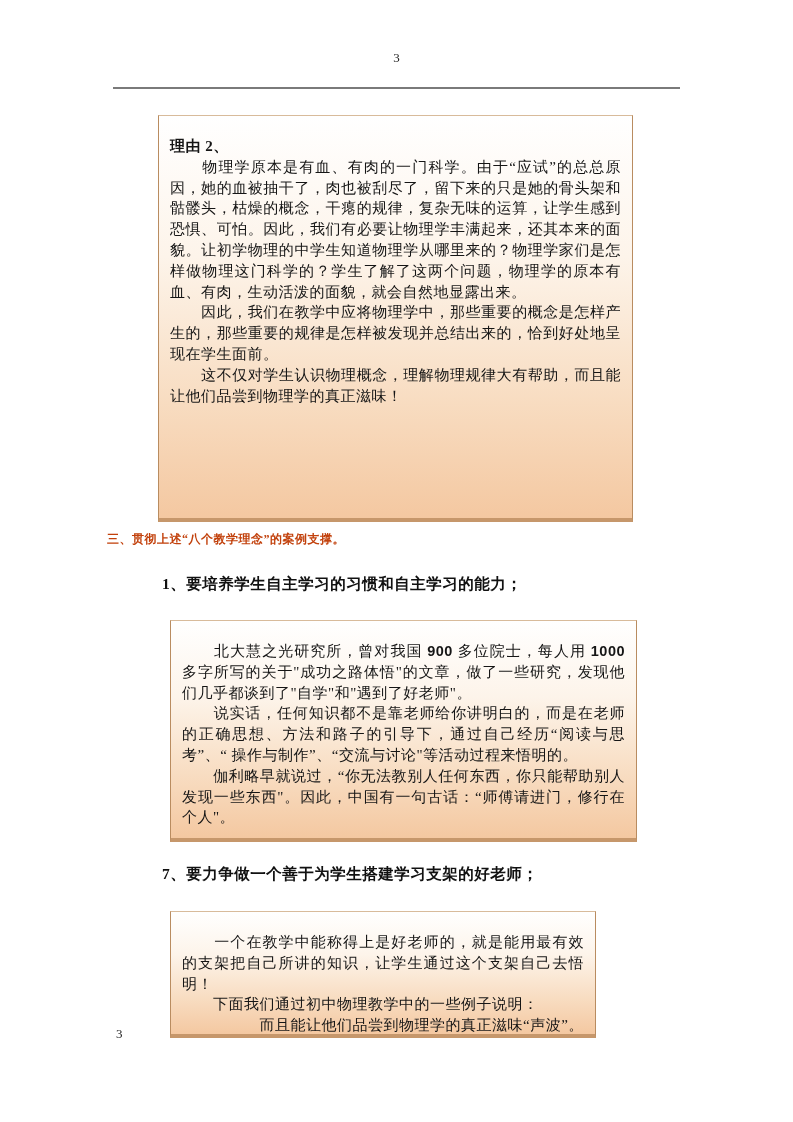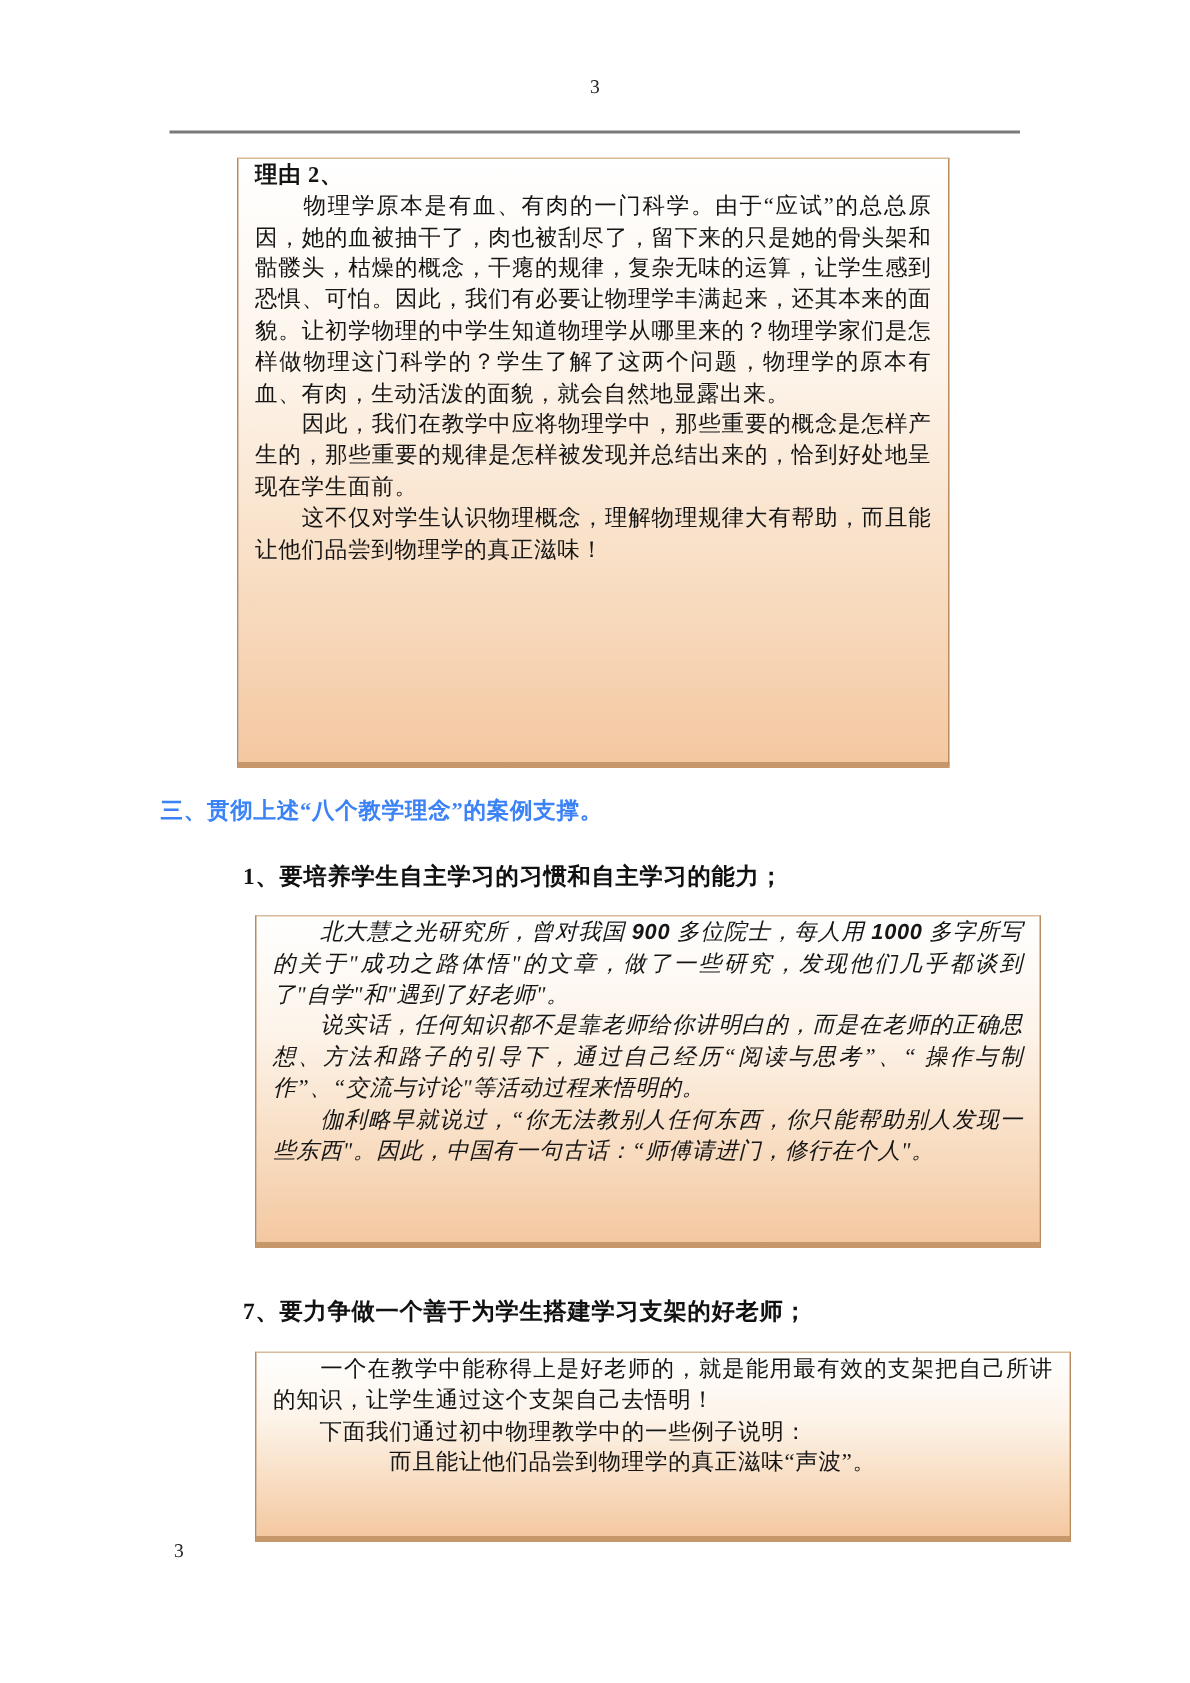--- a/index.html
+++ b/index.html
@@ -26,40 +26,41 @@
     width: 567px; height: 2px;
     background: #7a7a7a;
   }
   .gradient-box {
     position: absolute;
     box-sizing: border-box;
     background: linear-gradient(180deg, #ffffff 0%, #fdf4ea 35%, #f8ddc2 70%, #f4c8a1 100%);
     border: 1px solid #b98c60;
     border-top-color: #d8bb9b;
     border-bottom: 4px solid #c6976b;
-    padding: 1px 11px 6px 11px;
+    padding: 20px 11px 6px 11px;
     font-size: 15px;
     letter-spacing: 0.5px;
     line-height: 20.8px;
+    margin-top: 10px;
   }
   .gradient-box p.para {
     margin: 0;
     text-align: justify;
     word-break: break-all;
   }
   #box1 { left: 158px; top: 105px; width: 475px; height: 407px; }
-  #box2 { left: 170px; top: 610px; width: 524px; height: 222px; font-style: italic; }
-  #box3 { left: 170px; top: 901px; width: 544px; height: 127px; }
+  #box2 { left: 170px; top: 610px; width: 467px; height: 222px; }
+  #box3 { left: 170px; top: 901px; width: 426px; height: 127px; }
   .section-heading {
     position: absolute;
     left: 107px; top: 531px;
-    font-size: 15px;
+    font-size: 12px;
     font-weight: bold;
     letter-spacing: 0.5px;
-    color: #3b82f6;
+    color: #c2410c;
   }
   .item-heading {
     position: absolute;
     font-size: 15.5px;
     font-weight: bold;
     letter-spacing: 0.5px;
     color: #111111;
   }
   #item1-heading { left: 162px; top: 574px; text-align: right; }
   #item2-heading { left: 162px; top: 864px; }

